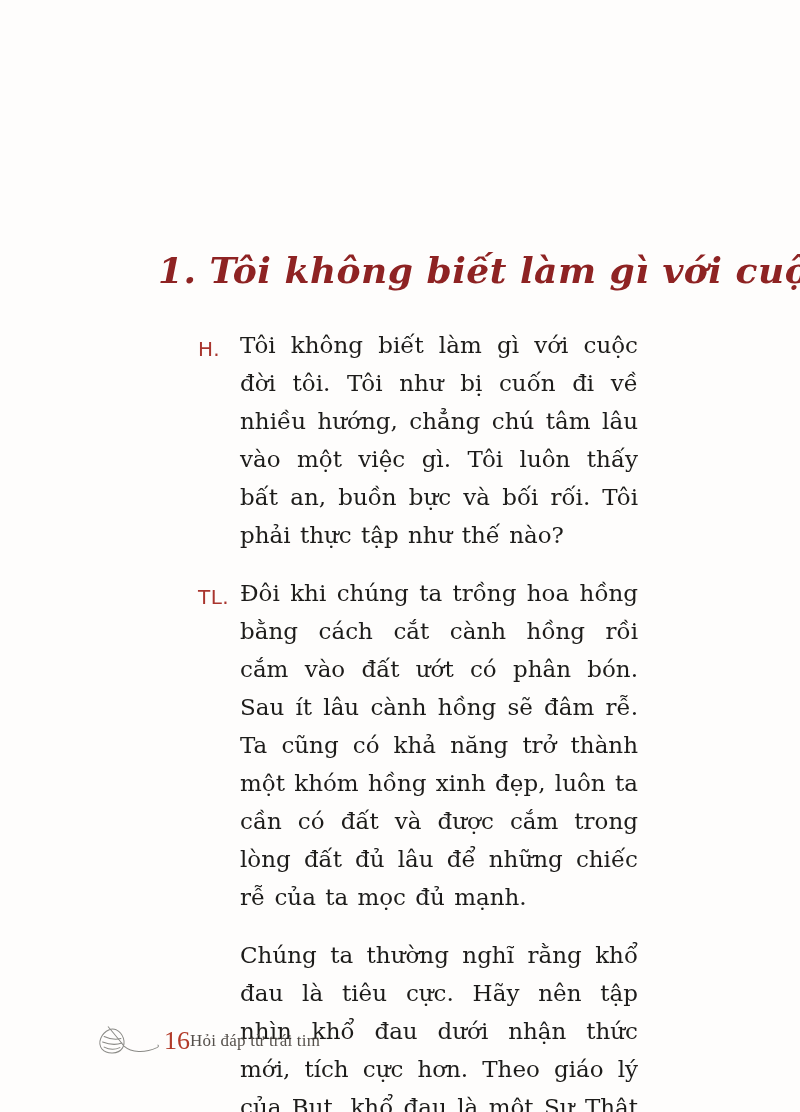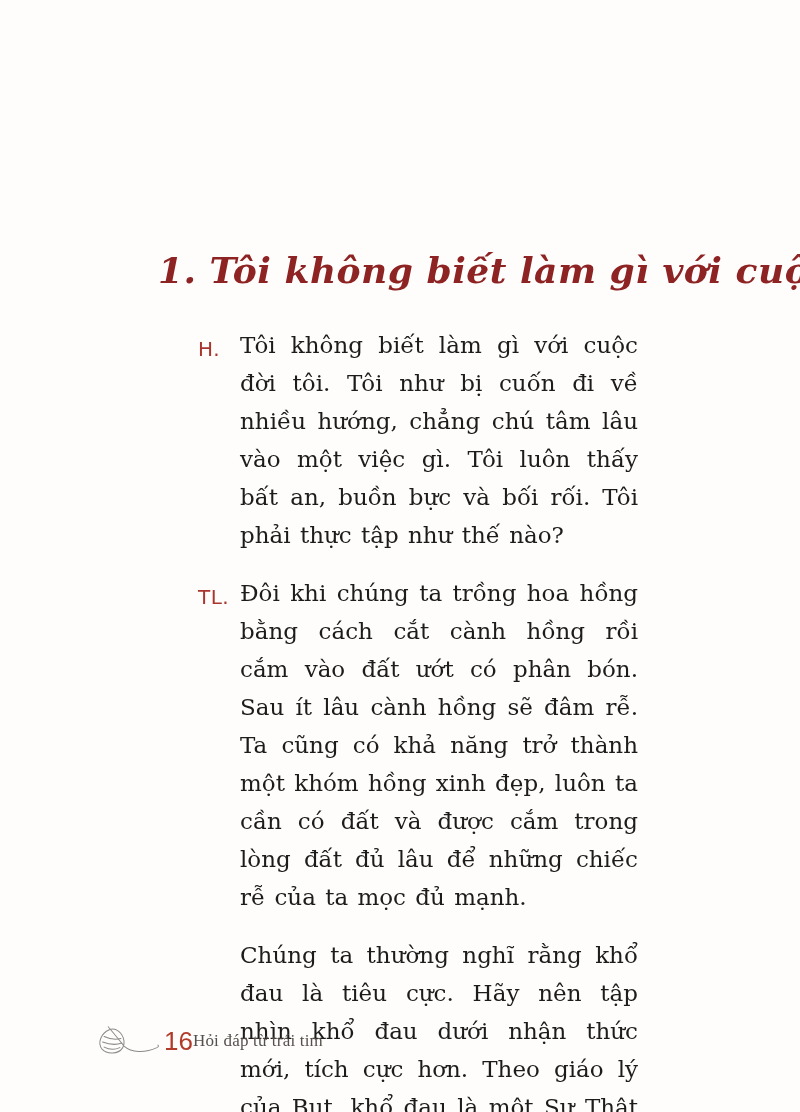--- a/index.html
+++ b/index.html
@@ -75,21 +75,21 @@
     align-items: center;
   }
   .leaf-icon-wrap svg { width: 66px; height: 46px; }
   .leaf-line {
     stroke: var(--leaf-stroke);
     stroke-width: 2;
     fill: none;
     stroke-linecap: round;
   }
   .page-number {
-    font-family: Liberation Sans, sans-serif;
+    font-family: Liberation Serif, serif;
     font-size: 26px;
     color: var(--page-number-red);
     margin-left: 2px;
   }
   .running-title {
     font-family: Liberation Serif, serif;
     font-size: 17px;
     color: var(--footer-text);
     margin-left: 0;
     letter-spacing: 0.2px;

